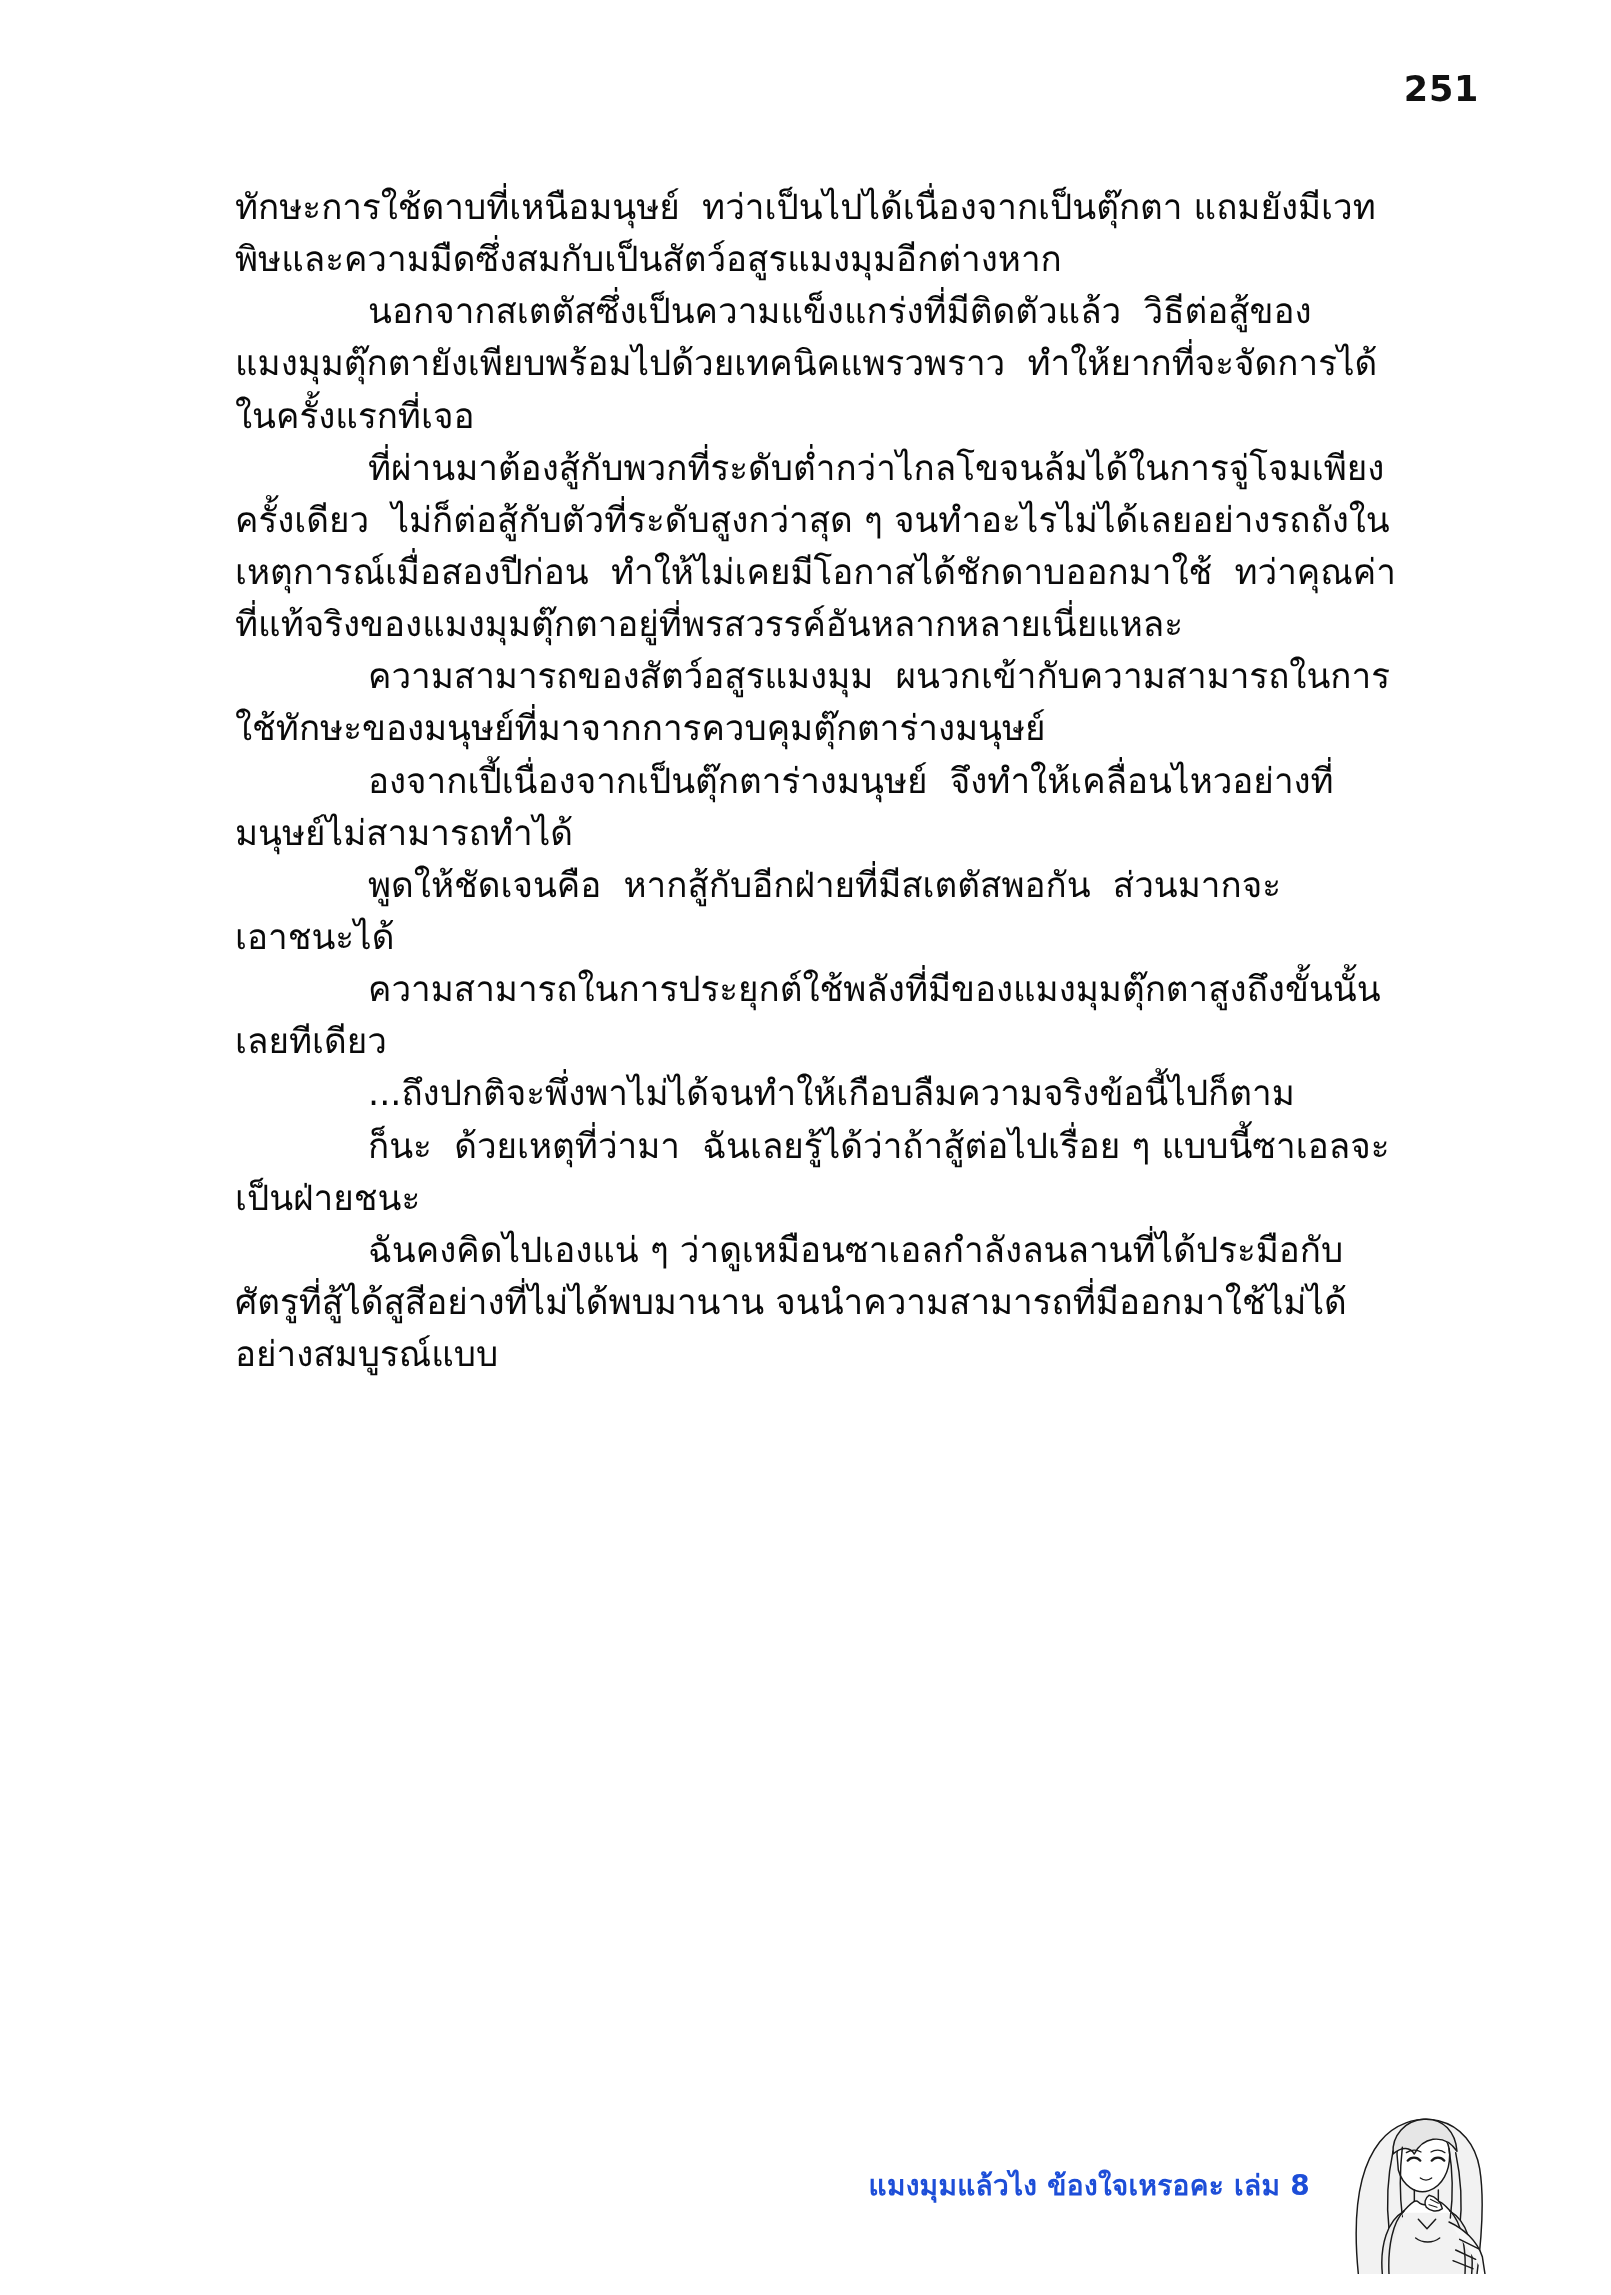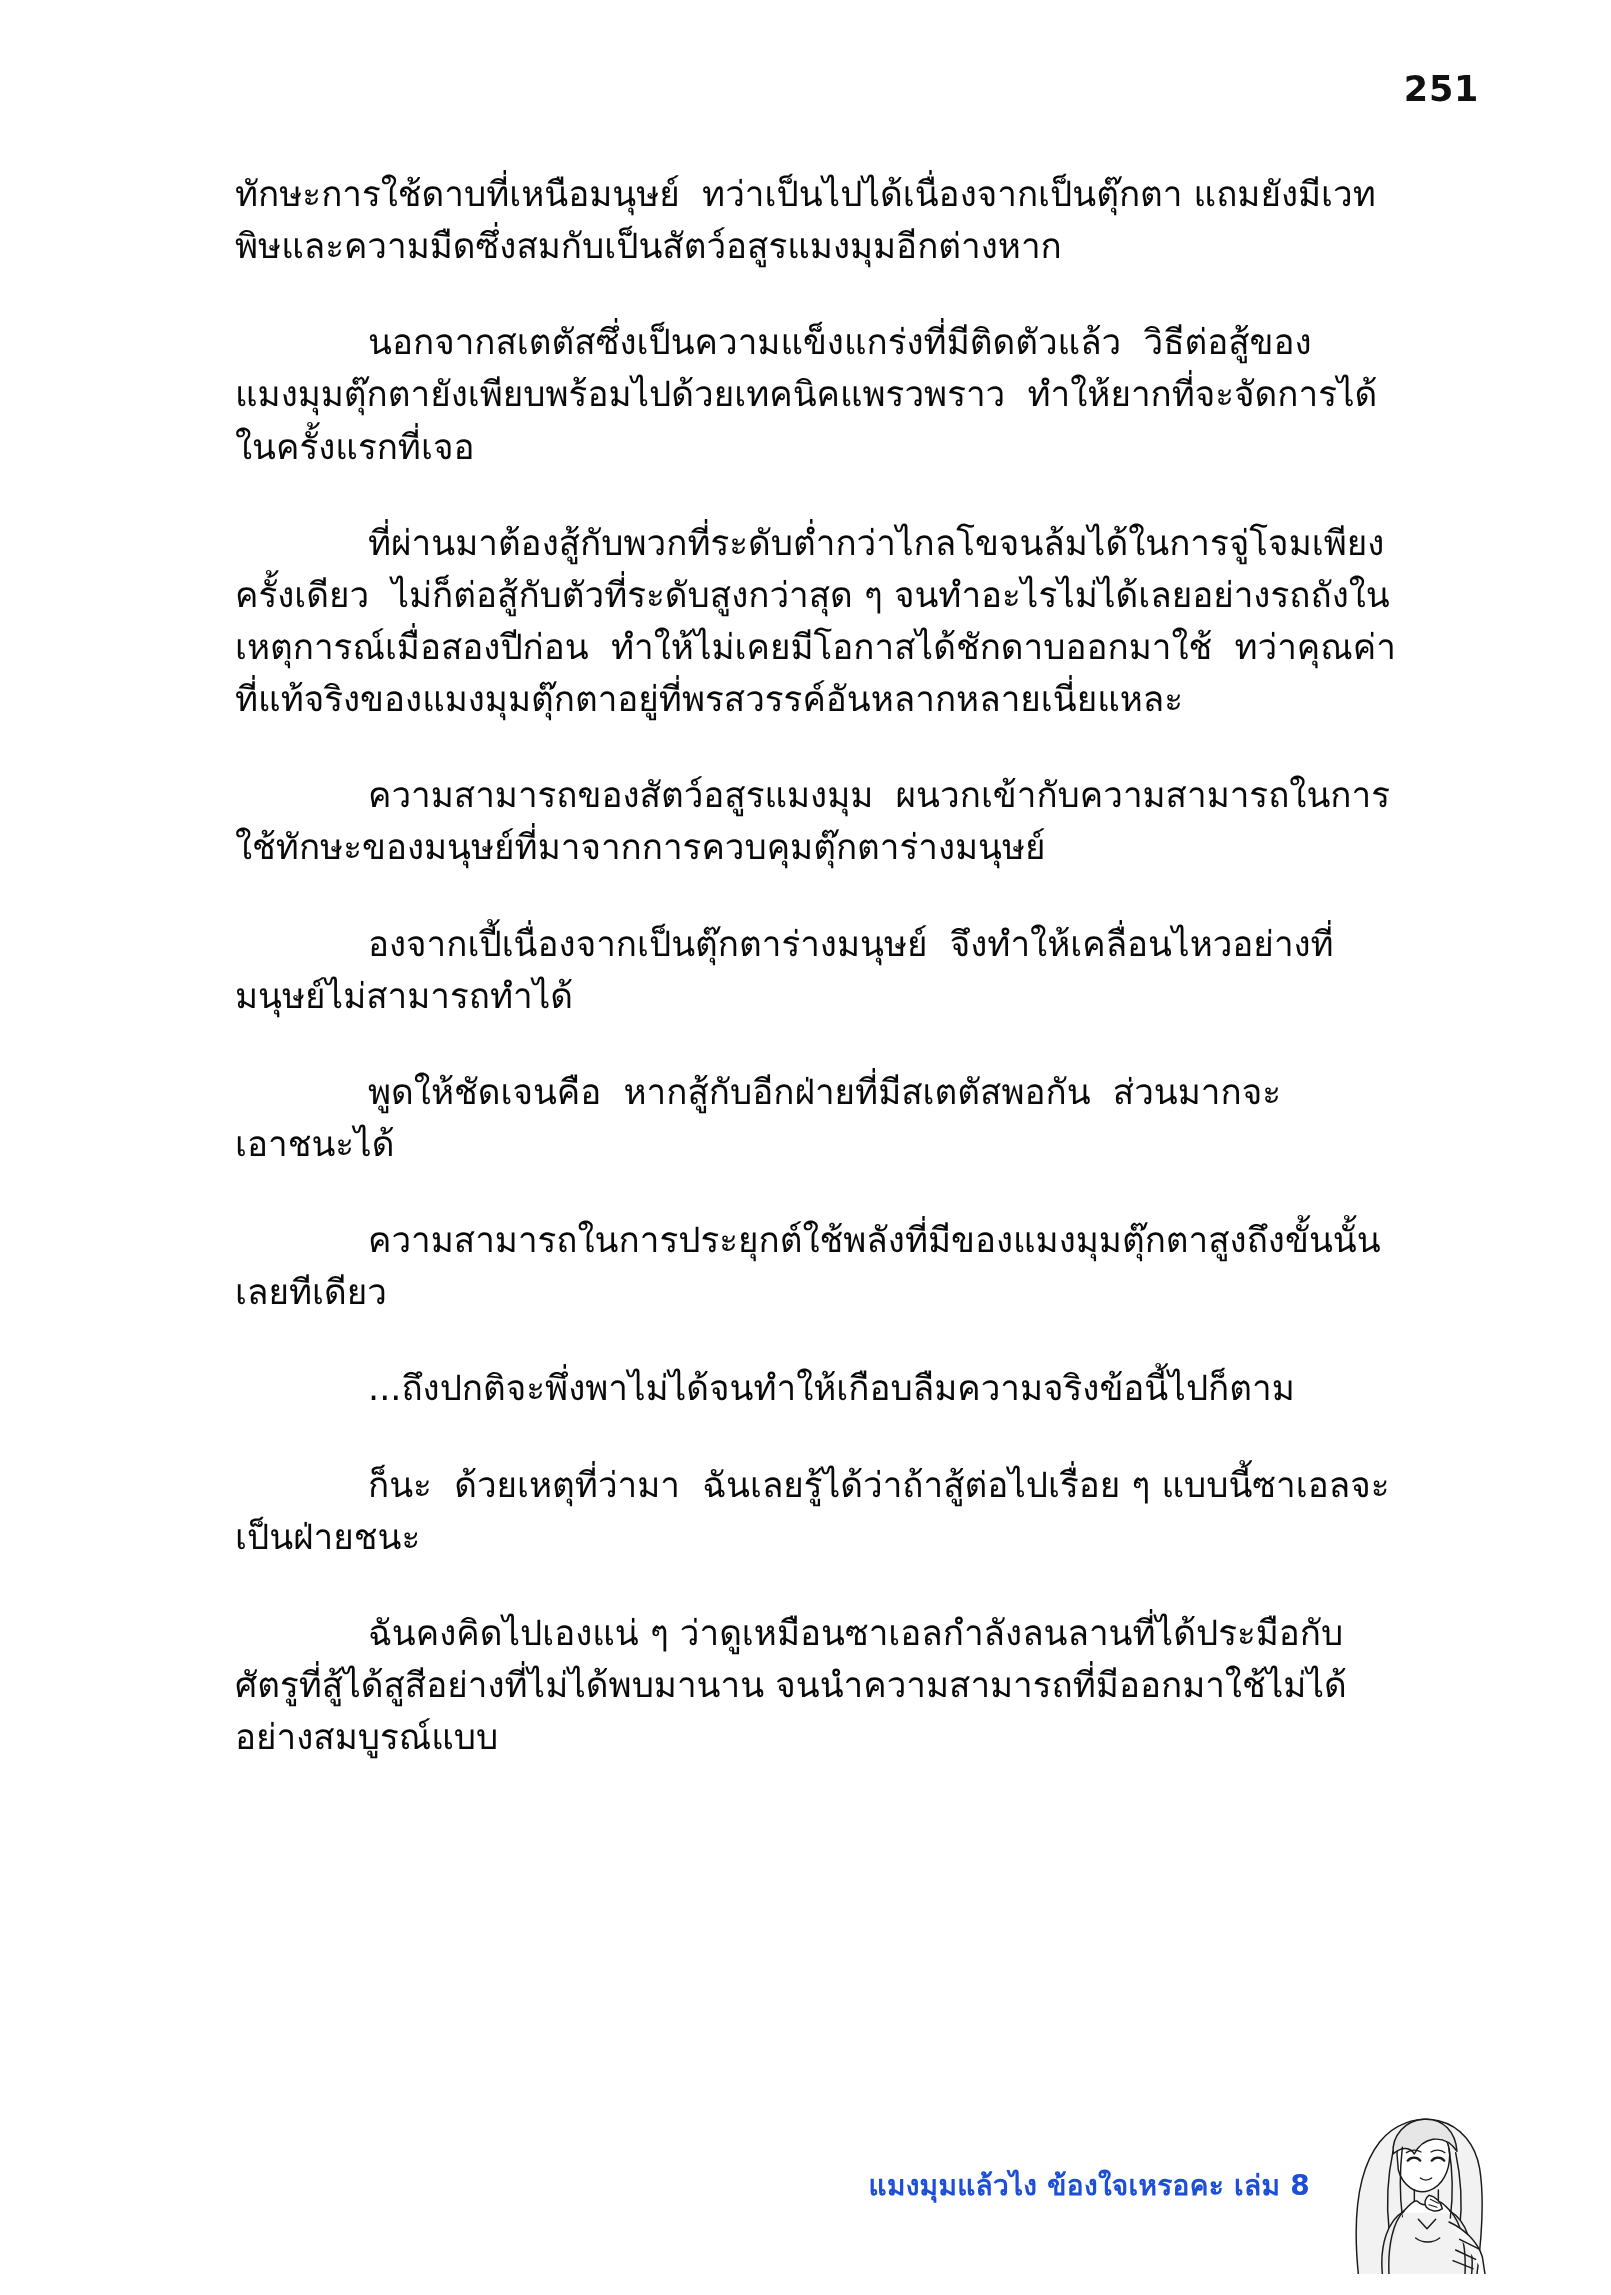--- a/index.html
+++ b/index.html
@@ -25,35 +25,34 @@
     top: 69px;
     right: 133px;
     font-size: 35px;
     font-weight: 700;
     letter-spacing: 0.7px;
     color: #111;
   }
   .body-text {
     position: absolute;
     left: 235px;
-    top: 168px;
+    top: 181px;
     width: 1161px;
     font-size: 35px;
     line-height: 1.49;
     text-align: left;
     color: #0a0a0a;
   }
   .para {
     margin: 0 0 0 0;
     text-indent: 0;
     white-space: pre-wrap;
   }
   .para.indent {
     text-indent: 133px;
-    margin-top: 44px;
   }
   .footer {
     position: absolute;
     left: 0;
     right: 0;
     bottom: 61px;
     height: 80px;
   }
   .footer-title {
     position: absolute;

